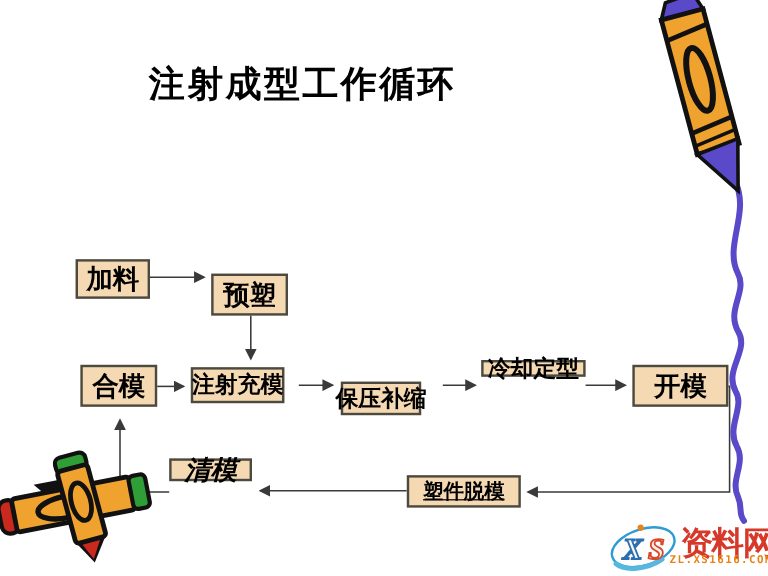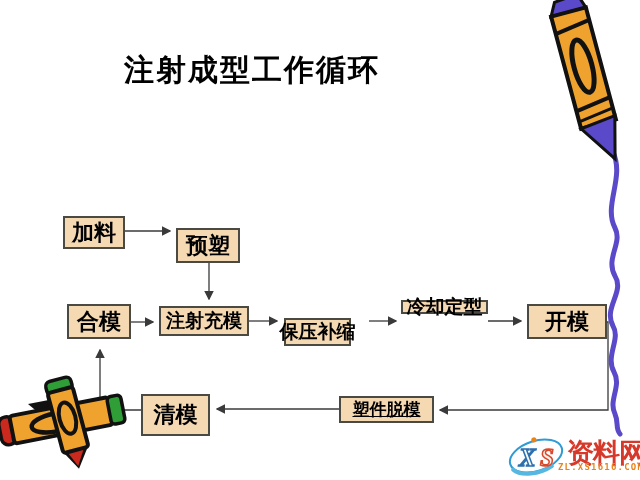--- a/index.html
+++ b/index.html
@@ -58,25 +58,25 @@
       <path d="M488 321 L521 321" marker-end="url(#arr)"></path>
       <path d="M590 322 L608 322 L608 410 L440 410" marker-end="url(#arr)"></path>
       <path d="M339 409 L217 409" marker-end="url(#arr)"></path>
       <path d="M141 410 L100 410 L100 350" marker-end="url(#arr)"></path>
     </g>
   </svg>
 
   <div class="node fs22" style="left:63px;top:216px;width:62px;height:33px;">加料</div>
   <div class="node fs22" style="left:176px;top:228px;width:64px;height:35px;">预塑</div>
   <div class="node fs22" style="left:67px;top:304px;width:64px;height:35px;">合模</div>
-  <div class="node fs19" style="left:159px;top:306px;width:90px;height:30px;">注射充模</div>
+  <div class="node fs19" style="left:159px;top:306px;width:78px;height:30px;">注射充模</div>
   <div class="node fs19" style="left:284px;top:318px;width:67px;height:28px;">保压补缩</div>
   <div class="node fs19" style="left:401px;top:300px;width:87px;height:14px;">冷却定型</div>
   <div class="node fs22" style="left:527px;top:304px;width:80px;height:35px;">开模</div>
-  <div class="node fs22" style="left:141px;top:394px;width:69px;height:42px;">清模</div>
+  <div class="node fs22" style="left:141px;top:382px;width:69px;height:19px;font-style:italic;">清模</div>
   <div class="node fs17" style="left:339px;top:396px;width:95px;height:27px;text-decoration:underline;">塑件脱模</div>
 
   <svg class="layer" width="640" height="480" viewBox="0 0 640 480">
 
     <path d="M613 152
              C 625 178, 603 205, 615 228
              C 623 243, 605 258, 615 276
              C 625 292, 603 308, 613 326
              C 621 339, 605 356, 614 372
              C 622 386, 608 400, 615 414

